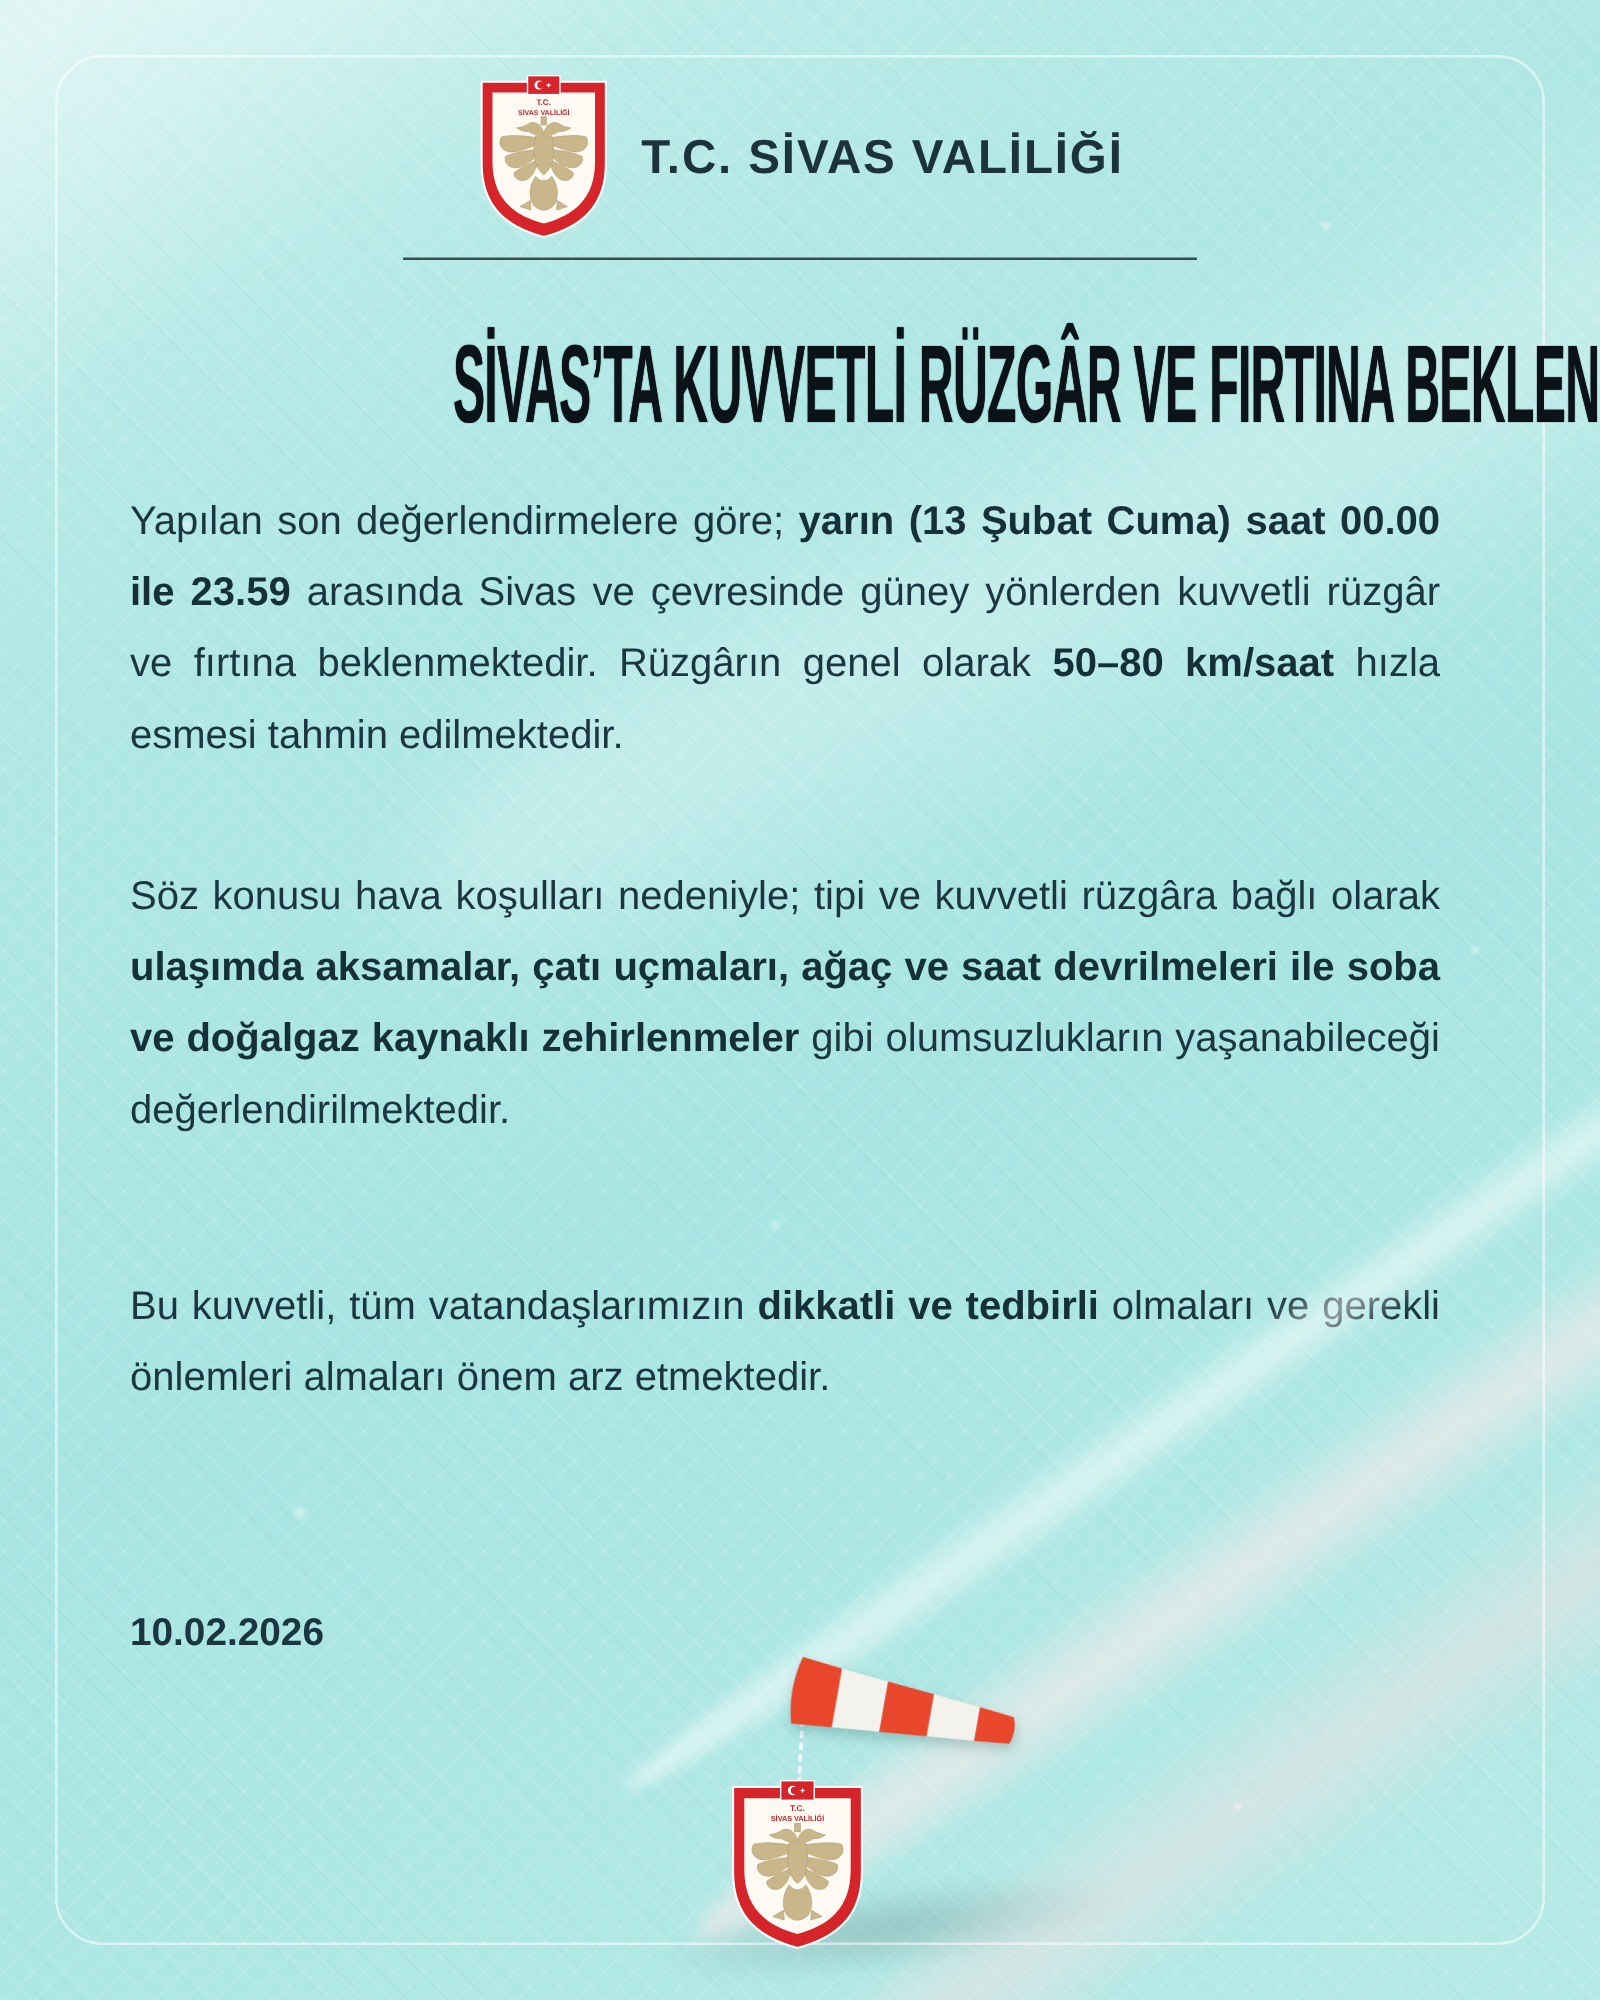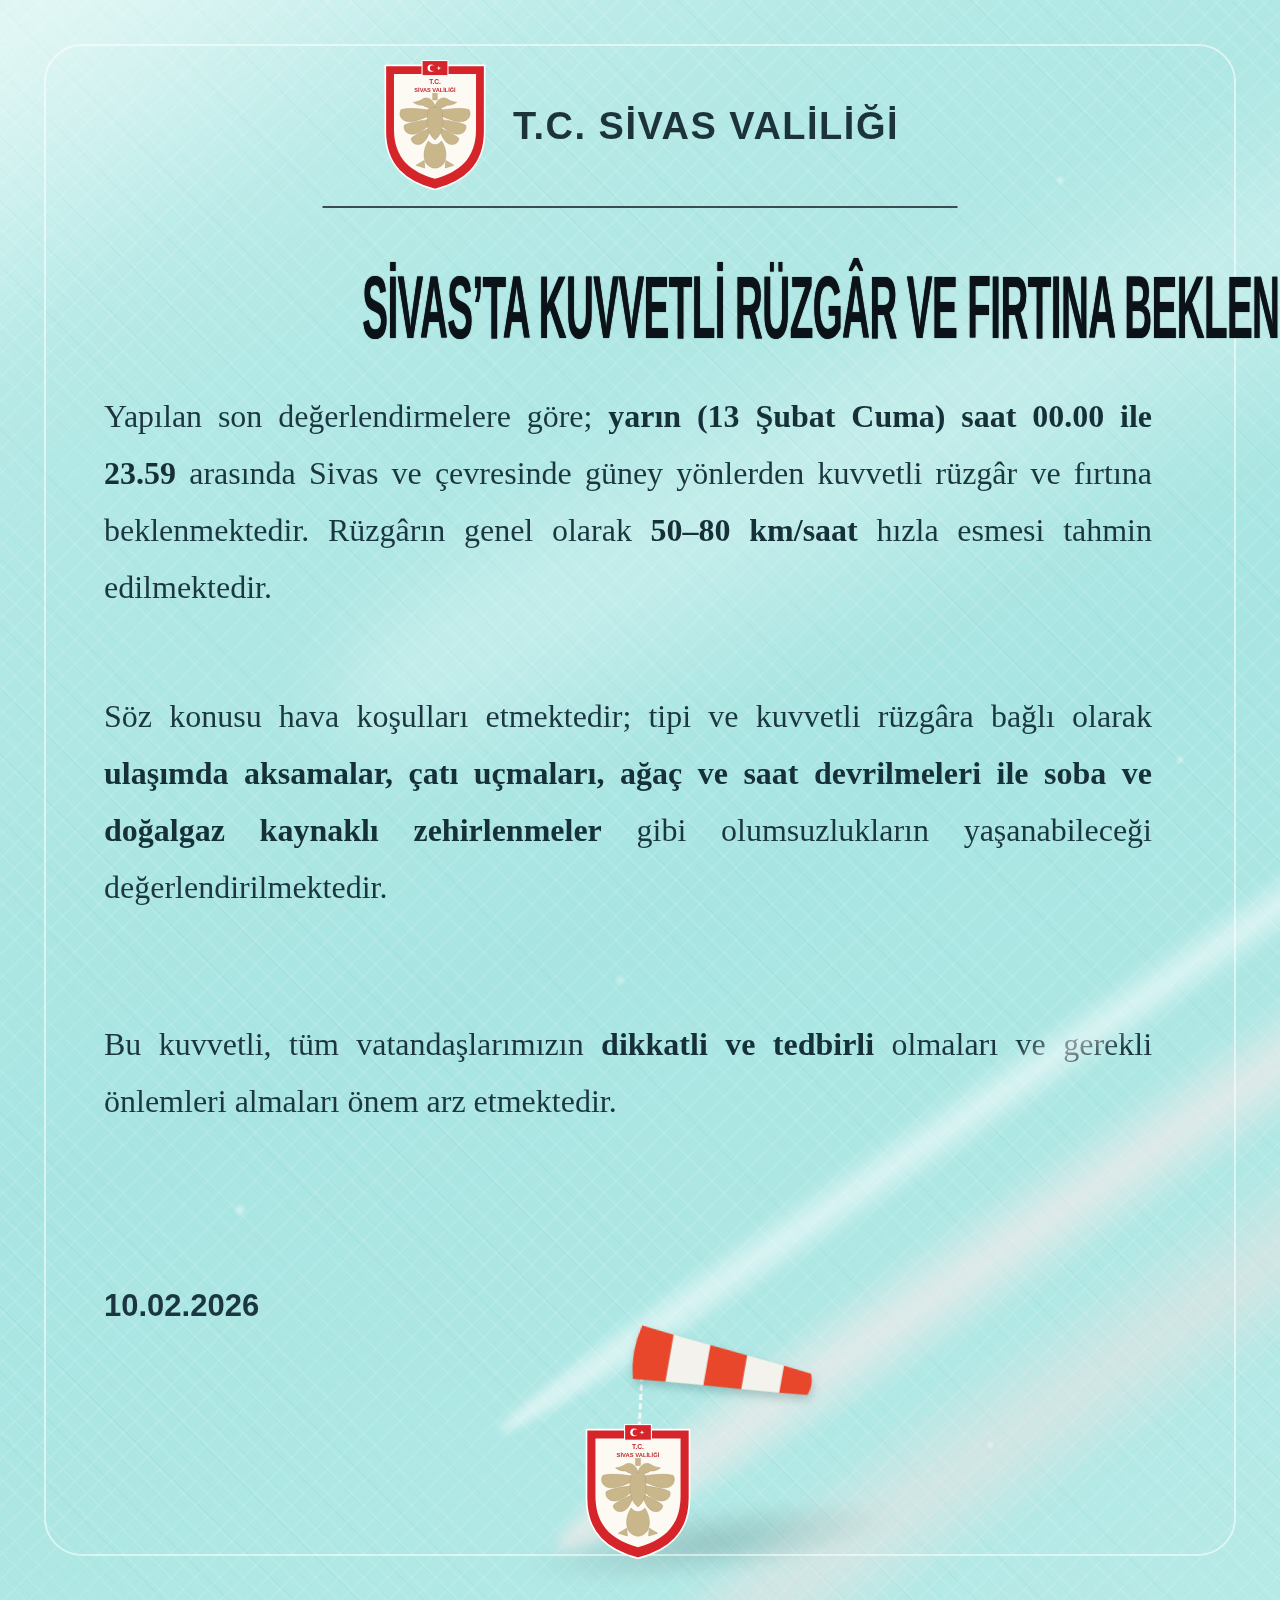--- a/index.html
+++ b/index.html
@@ -76,21 +76,21 @@
   .headline-wrap{position:absolute; z-index:5; top:256px; left:0; right:0; text-align:center;}
   .headline{
     display:inline-block; white-space:nowrap; font-weight:bold; font-size:66px;
     letter-spacing:-1px; color:#0c1318;
     transform:scale(.585,1.34); transform-origin:center top;
     text-shadow:0 0 1px #0c1318;
   }
   
   .bodytext{
     position:absolute; z-index:2; top:388px; left:104px; width:1048px;
-    color:#1b3640; font-size:32px; line-height:57px; text-align:justify;font-family:Liberation Serif, serif;
+    color:#1b3640; font-size:32px; line-height:57px; text-align:justify;
   }
   .bodytext p{margin:0;}
   .bodytext p.p1{margin-bottom:72px;}
   .bodytext p.p2{margin-bottom:100px;}
   .bodytext b{color:#16303a;}
   .date{
     position:absolute; z-index:5; top:1288px; left:104px;
     font-size:31px; font-weight:bold; color:#1b3640;
   }
   
@@ -161,21 +161,21 @@
   </header>
 
   <div class="divider"></div>
 
   <div class="headline-wrap">
     <span class="headline">SİVAS’TA KUVVETLİ RÜZGÂR VE FIRTINA BEKLENİYOR!</span>
   </div>
 
   <main class="bodytext">
     <p class="p1"><span>Yapılan son değerlendirmelere göre; </span><b>yarın (13 Şubat Cuma) saat 00.00 ile 23.59</b><span> arasında Sivas ve çevresinde güney yönlerden kuvvetli rüzgâr ve fırtına beklenmektedir. Rüzgârın genel olarak </span><b>50–80 km/saat</b><span> hızla esmesi tahmin edilmektedir.</span></p>
-    <p class="p2"><span>Söz konusu hava koşulları etmektedir; tipi ve kuvvetli rüzgâra bağlı olarak </span><b>ulaşımda aksamalar, çatı uçmaları, ağaç ve saat devrilmeleri ile soba ve doğalgaz kaynaklı zehirlenmeler</b><span> gibi olumsuzlukların yaşanabileceği değerlendirilmektedir.</span></p>
+    <p class="p2"><span>Söz konusu hava koşulları nedeniyle; tipi ve kuvvetli rüzgâra bağlı olarak </span><b>ulaşımda aksamalar, çatı uçmaları, ağaç ve saat devrilmeleri ile soba ve doğalgaz kaynaklı zehirlenmeler</b><span> gibi olumsuzlukların yaşanabileceği değerlendirilmektedir.</span></p>
     <p class="p3"><span>Bu kuvvetli, tüm vatandaşlarımızın </span><b>dikkatli ve tedbirli</b><span> olmaları ve gerekli önlemleri almaları önem arz etmektedir.</span></p>
   </main>
 
   <div class="date">10.02.2026</div>
 
   <div class="pole-line"></div>
   <div class="windsock">
     <svg viewBox="0 0 210 70" xmlns="http://www.w3.org/2000/svg">
       <path d="M8,2 Q0,32 8,62 L44,58.7 L44,6.1 Z" fill="#e8472b"></path>
       <path d="M44,6.1 L86,10.3 L86,55.4 L44,58.7 Z" fill="#f4f2ec"></path>

